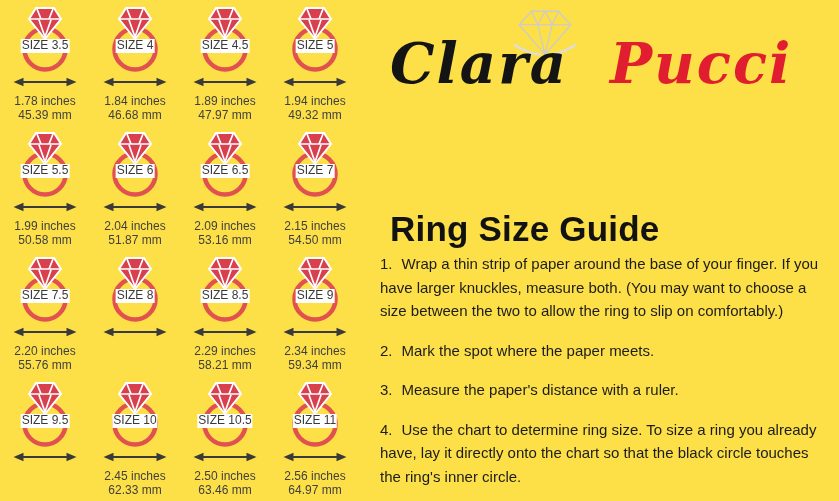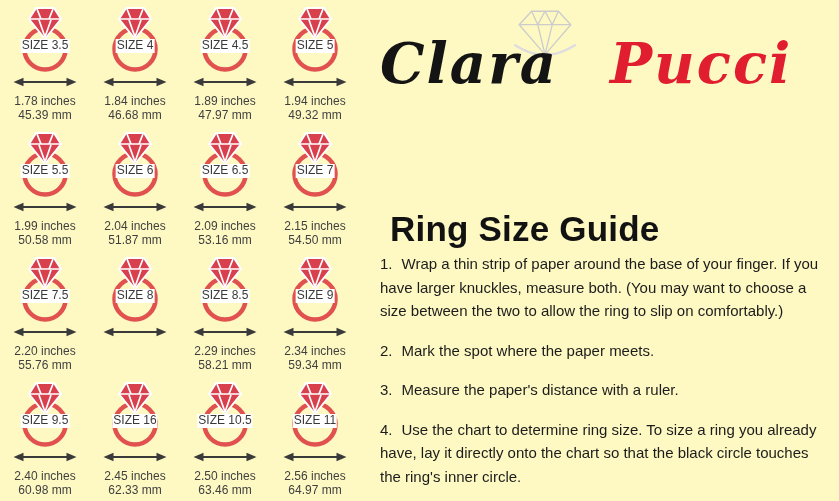--- a/index.html
+++ b/index.html
@@ -2,21 +2,21 @@
 <html><head>
 <meta charset="utf-8">
 <style>
   html, body {
     margin: 0; padding: 0;
     width: 839px; height: 501px;
     background: #ffffff;
     font-family: "Liberation Sans", sans-serif;
     overflow: hidden;
   }
-  .page { position: absolute; inset: 0; width: 839px; height: 501px; background: #fef9c3; }
+  .page { position: absolute; inset: 0; width: 839px; height: 501px; background: #fde047; }
 
   
   .size-grid {
     position: absolute; left: 0; top: 6px;
     display: grid;
     grid-template-columns: repeat(4, 90px);
     grid-auto-rows: 125px;
   }
   .cell { position: relative; text-align: center; }
   .ringwrap { position: relative; width: 68px; height: 66px; margin: 0 auto; }
@@ -34,21 +34,21 @@
   .arrow-svg line { stroke: #3a3a3a; stroke-width: 2.2; }
   .arrow-svg polygon { fill: #3a3a3a; }
   .meas { margin-top: 6px; font-size: 12px; line-height: 1.17; color: #3f3f3f; }
 
   
   .logo {
     position: absolute; left: 378px; top: 10px; width: 420px; height: 96px;
     font-family: "DejaVu Serif", serif;
     font-style: italic; font-weight: bold; font-size: 56px;
   }
-  .logo-first  { position: absolute; left: 2px;  top: 20px; color: #141414; letter-spacing: 2px; }
+  .logo-first  { position: absolute; left: 12px;  top: 20px; color: #141414; letter-spacing: 2px; }
   .logo-second { position: absolute; left: 232px; top: 20px; color: #e01e30; letter-spacing: 2px; }
   .logo-diamond { position: absolute; left: 134px; top: -3px; }
   .dstroke polygon, .dstroke path { fill: none; stroke: #cccccc; stroke-width: 1.3; }
   .dwing { fill: none; stroke: #dddddd; stroke-width: 2.4; stroke-linecap: round; }
 
   
   .guide-title {
     position: absolute; left: 379px; top: 198px; margin: 11px;
     font-size: 35px; font-weight: 700; color: #121212; letter-spacing: 0.2px;
   }
@@ -319,35 +319,31 @@
         <path class="facet" d="M18,13 L50,13 M26,3 L30,13 M42,3 L38,13 M28,14 L34,31 M40,14 L34,31"></path>
       </g>
     </svg>
           <span class="size-label">SIZE 9.5</span>
         </div>
       <svg class="arrow-svg" width="64" height="12" viewBox="0 0 64 12" aria-hidden="true">
       <line x1="7" y1="6" x2="57" y2="6"></line>
       <polygon points="0.5,6 10.5,1.7 10.5,10.3"></polygon>
       <polygon points="63.5,6 53.5,1.7 53.5,10.3"></polygon>
     </svg>
-        <div class="meas">
-        <div>2.40 inches</div>
-        <div>60.98 mm</div>
-      </div>
-    </div>
-    <div class="cell">
-      <div class="ringwrap">
-          <svg class="ring-svg" width="68" height="66" viewBox="0 0 68 66" aria-hidden="true">
-      <circle class="band" cx="34" cy="43" r="20.5"></circle>
-      <g>
-        <polygon class="sil" points="18,13 25,2 43,2 50,13 34,33"></polygon>
-        <path class="facet" d="M18,13 L50,13 M26,3 L30,13 M42,3 L38,13 M28,14 L34,31 M40,14 L34,31"></path>
-      </g>
-    </svg>
-          <span class="size-label">SIZE 16</span>
+    </div>
+    <div class="cell">
+      <div class="ringwrap">
+          <svg class="ring-svg" width="68" height="66" viewBox="0 0 68 66" aria-hidden="true">
+      <circle class="band" cx="34" cy="43" r="20.5"></circle>
+      <g>
+        <polygon class="sil" points="18,13 25,2 43,2 50,13 34,33"></polygon>
+        <path class="facet" d="M18,13 L50,13 M26,3 L30,13 M42,3 L38,13 M28,14 L34,31 M40,14 L34,31"></path>
+      </g>
+    </svg>
+          <span class="size-label">SIZE 10</span>
         </div>
       <svg class="arrow-svg" width="64" height="12" viewBox="0 0 64 12" aria-hidden="true">
       <line x1="7" y1="6" x2="57" y2="6"></line>
       <polygon points="0.5,6 10.5,1.7 10.5,10.3"></polygon>
       <polygon points="63.5,6 53.5,1.7 53.5,10.3"></polygon>
     </svg>
         <div class="meas">
         <div>2.45 inches</div>
         <div>62.33 mm</div>
       </div>

